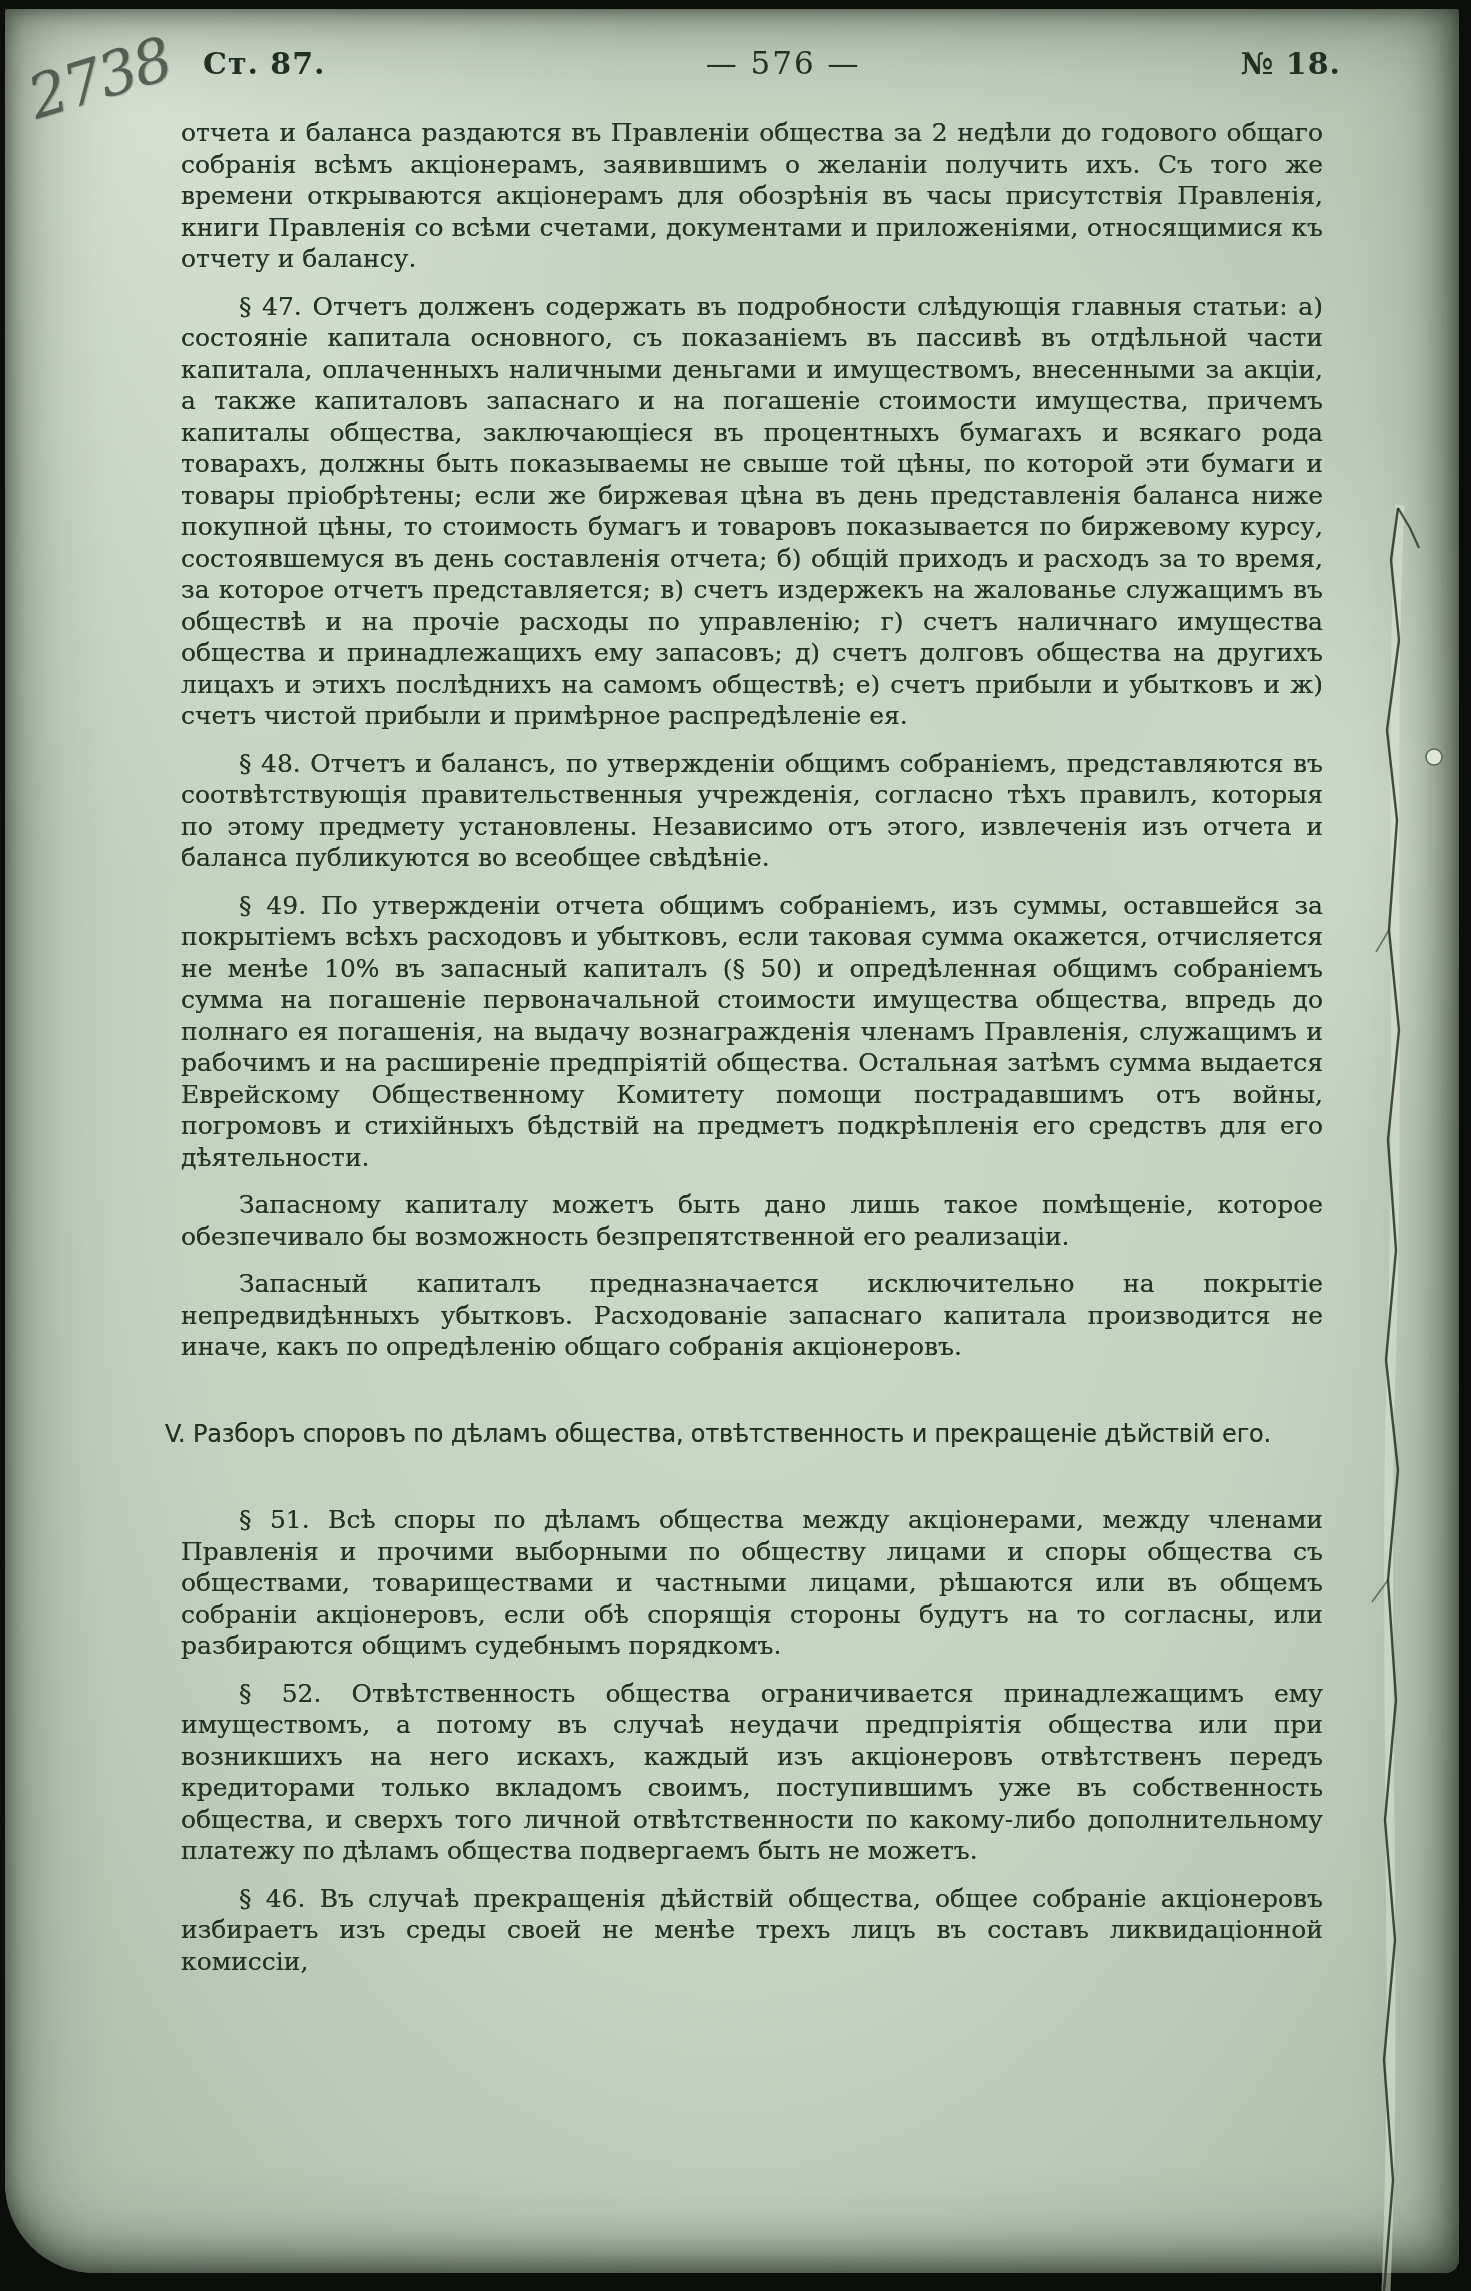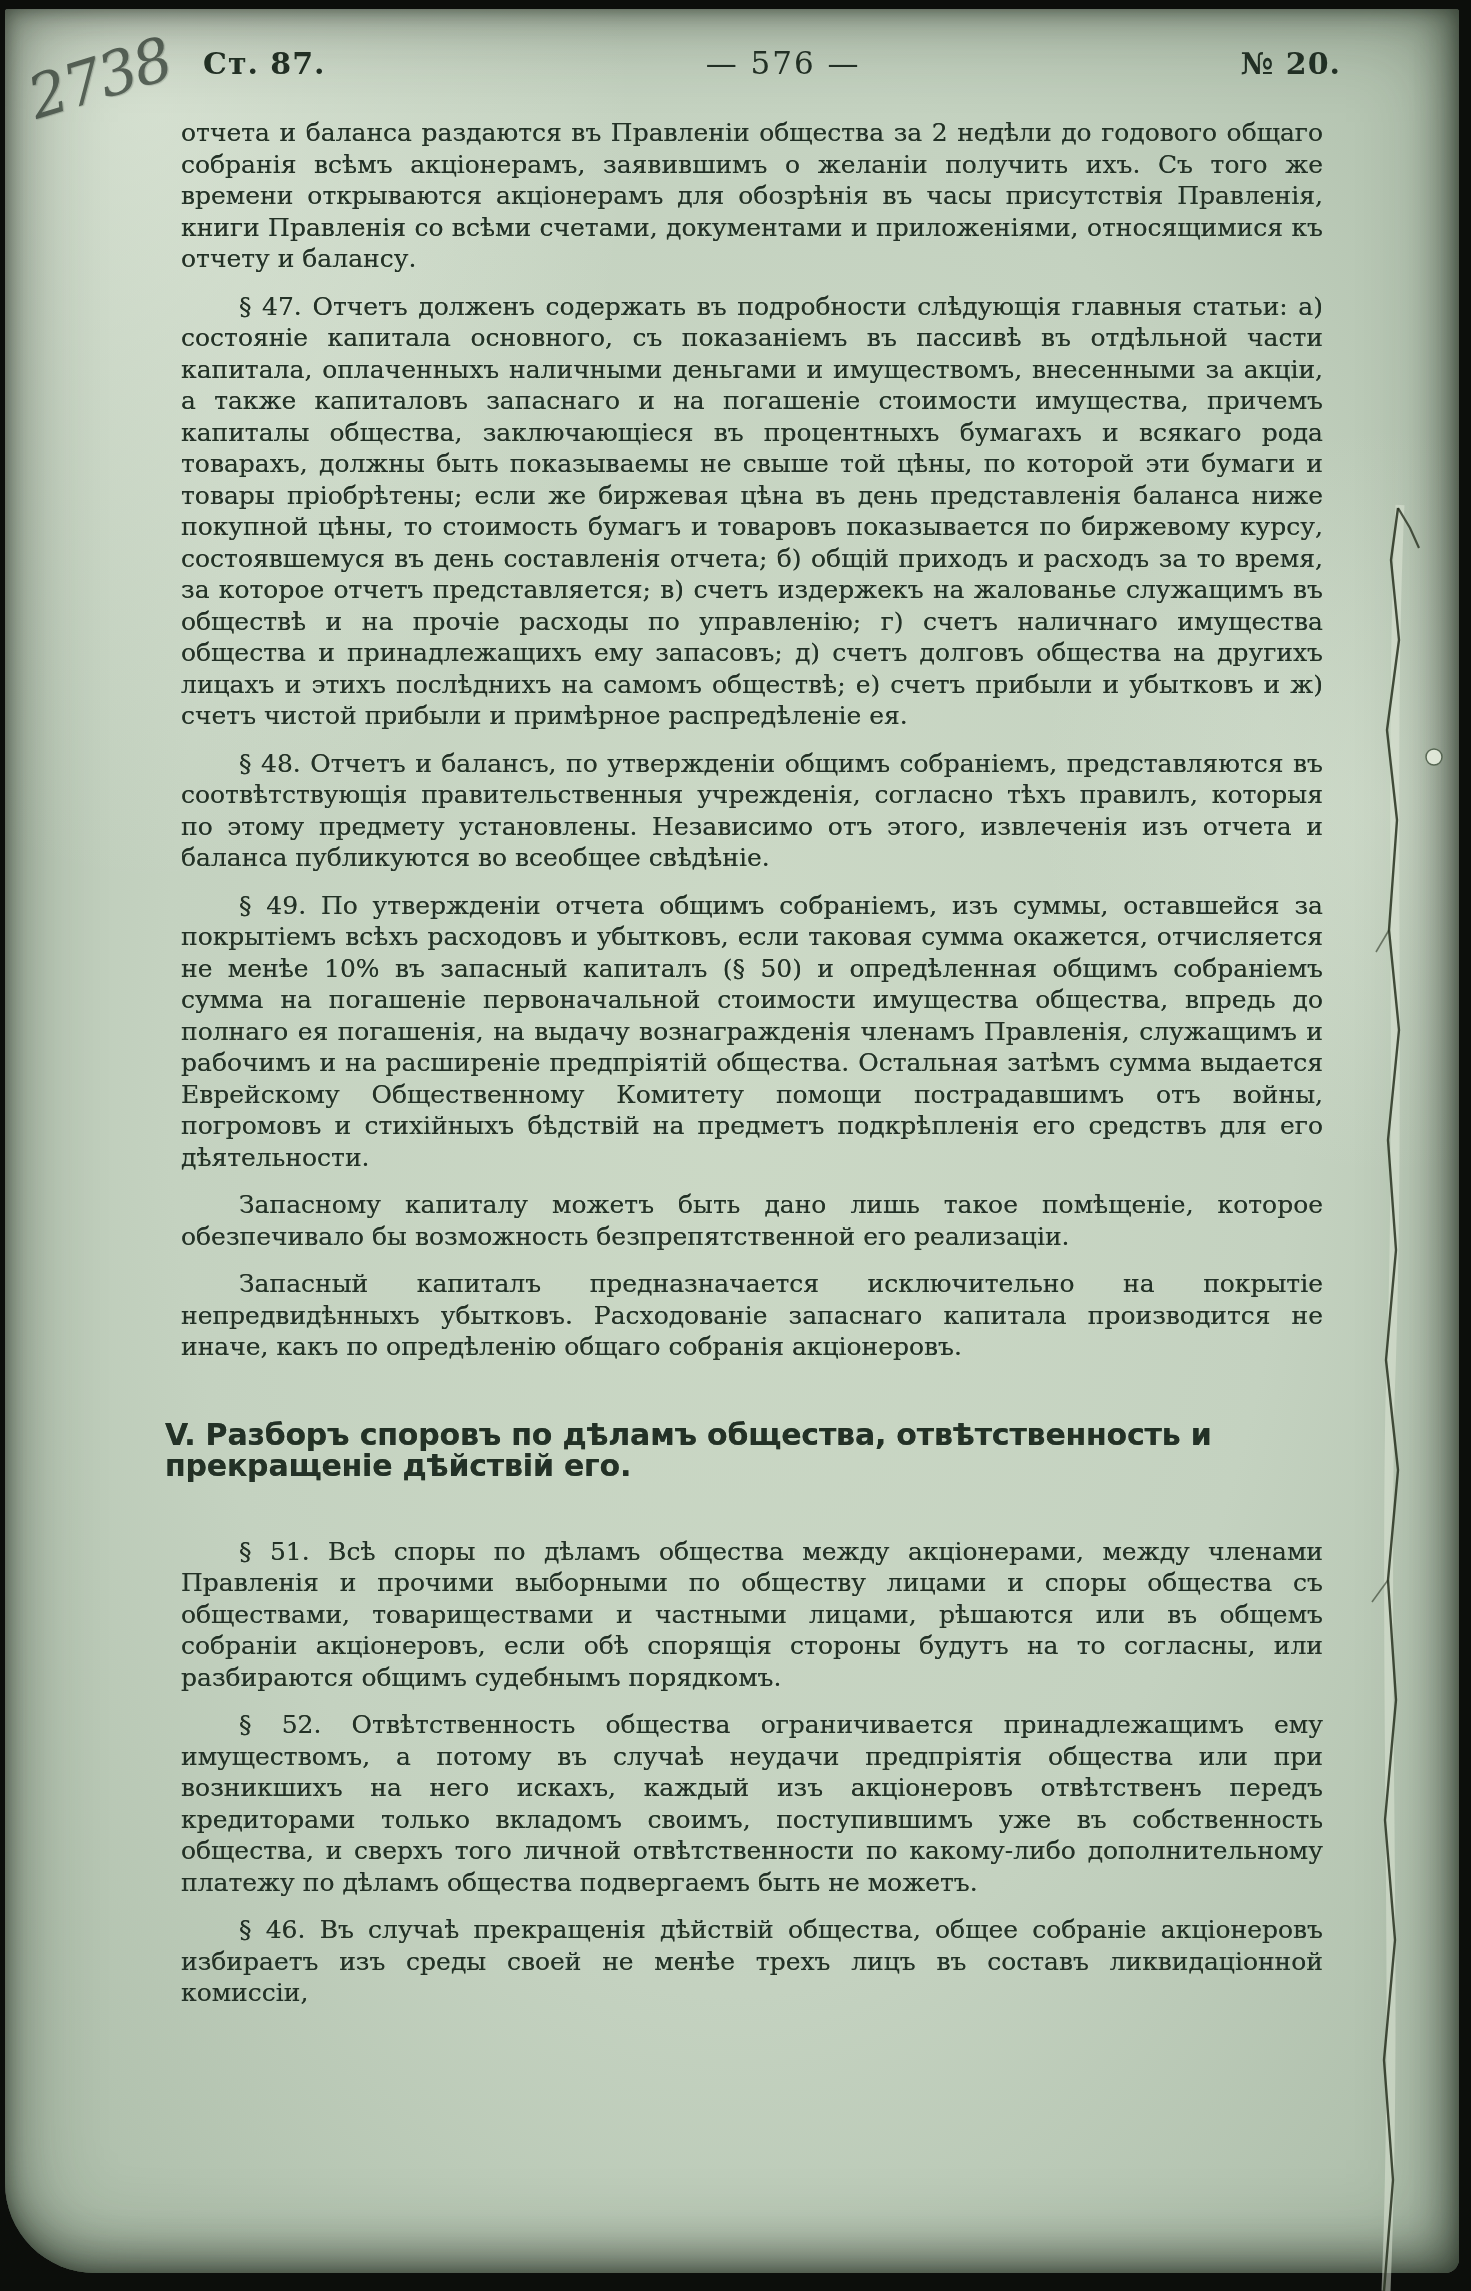--- a/index.html
+++ b/index.html
@@ -49,38 +49,38 @@
   .body{
     position:absolute;top:92px;left:160px;right:120px;
     font-size:25px;line-height:31.5px;
     text-align:justify;
     text-shadow:0 0 .5px rgba(35,49,38,.65);
   }
   .body p{margin:16px;}
   .body p.ind{text-indent:58px;}
   .section-heading{
     font-family:"DejaVu Sans","Liberation Sans",sans-serif;
-    font-weight:bold;
-    font-size:30px;
+    font-weight:normal;
+    font-size:24px;
     letter-spacing:-0.2px;
     margin:56px 0 54px 0 !important;
     text-align:left;
   }
   .tear{position:absolute;top:0;left:0;pointer-events:none;}
 </style>
 </head>
 <body>
 
 <div class="scan">
   <div class="page">
 
     <div class="header">
       <span>Ст. 87.</span>
       <span class="center">— 576 —</span>
-      <span>№ 20.</span>
+      <span>№ 18.</span>
     </div>
 
     <div class="handwritten">2738</div>
 
     <div class="body">
       <p>отчета и баланса раздаются въ Правленіи общества за 2 недѣли до годового общаго собранія всѣмъ акціонерамъ, заявившимъ о желаніи получить ихъ. Съ того же времени открываются акціонерамъ для обозрѣнія въ часы присутствія Правленія, книги Правленія со всѣми счетами, документами и приложеніями, относящимися къ отчету и балансу.</p>
       <p class="ind">§ 47. Отчетъ долженъ содержать въ подробности слѣдующія главныя статьи: а) состояніе капитала основного, съ показаніемъ въ пассивѣ въ отдѣльной части капитала, оплаченныхъ наличными деньгами и имуществомъ, внесенными за акціи, а также капиталовъ запаснаго и на погашеніе стоимости имущества, причемъ капиталы общества, заключающіеся въ процентныхъ бумагахъ и всякаго рода товарахъ, должны быть показываемы не свыше той цѣны, по которой эти бумаги и товары пріобрѣтены; если же биржевая цѣна въ день представленія баланса ниже покупной цѣны, то стоимость бумагъ и товаровъ показывается по биржевому курсу, состоявшемуся въ день составленія отчета; б) общій приходъ и расходъ за то время, за которое отчетъ представляется; в) счетъ издержекъ на жалованье служащимъ въ обществѣ и на прочіе расходы по управленію; г) счетъ наличнаго имущества общества и принадлежащихъ ему запасовъ; д) счетъ долговъ общества на другихъ лицахъ и этихъ послѣднихъ на самомъ обществѣ; е) счетъ прибыли и убытковъ и ж) счетъ чистой прибыли и примѣрное распредѣленіе ея.</p>
       <p class="ind">§ 48. Отчетъ и балансъ, по утвержденіи общимъ собраніемъ, представляются въ соотвѣтствующія правительственныя учрежденія, согласно тѣхъ правилъ, которыя по этому предмету установлены. Независимо отъ этого, извлеченія изъ отчета и баланса публикуются во всеобщее свѣдѣніе.</p>
       <p class="ind">§ 49. По утвержденіи отчета общимъ собраніемъ, изъ суммы, оставшейся за покрытіемъ всѣхъ расходовъ и убытковъ, если таковая сумма окажется, отчисляется не менѣе 10% въ запасный капиталъ (§ 50) и опредѣленная общимъ собраніемъ сумма на погашеніе первоначальной стоимости имущества общества, впредь до полнаго ея погашенія, на выдачу вознагражденія членамъ Правленія, служащимъ и рабочимъ и на расширеніе предпріятій общества. Остальная затѣмъ сумма выдается Еврейскому Общественному Комитету помощи пострадавшимъ отъ войны, погромовъ и стихійныхъ бѣдствій на предметъ подкрѣпленія его средствъ для его дѣятельности.</p>
       <p class="ind">Запасному капиталу можетъ быть дано лишь такое помѣщеніе, которое обезпечивало бы возможность безпрепятственной его реализаціи.</p>

